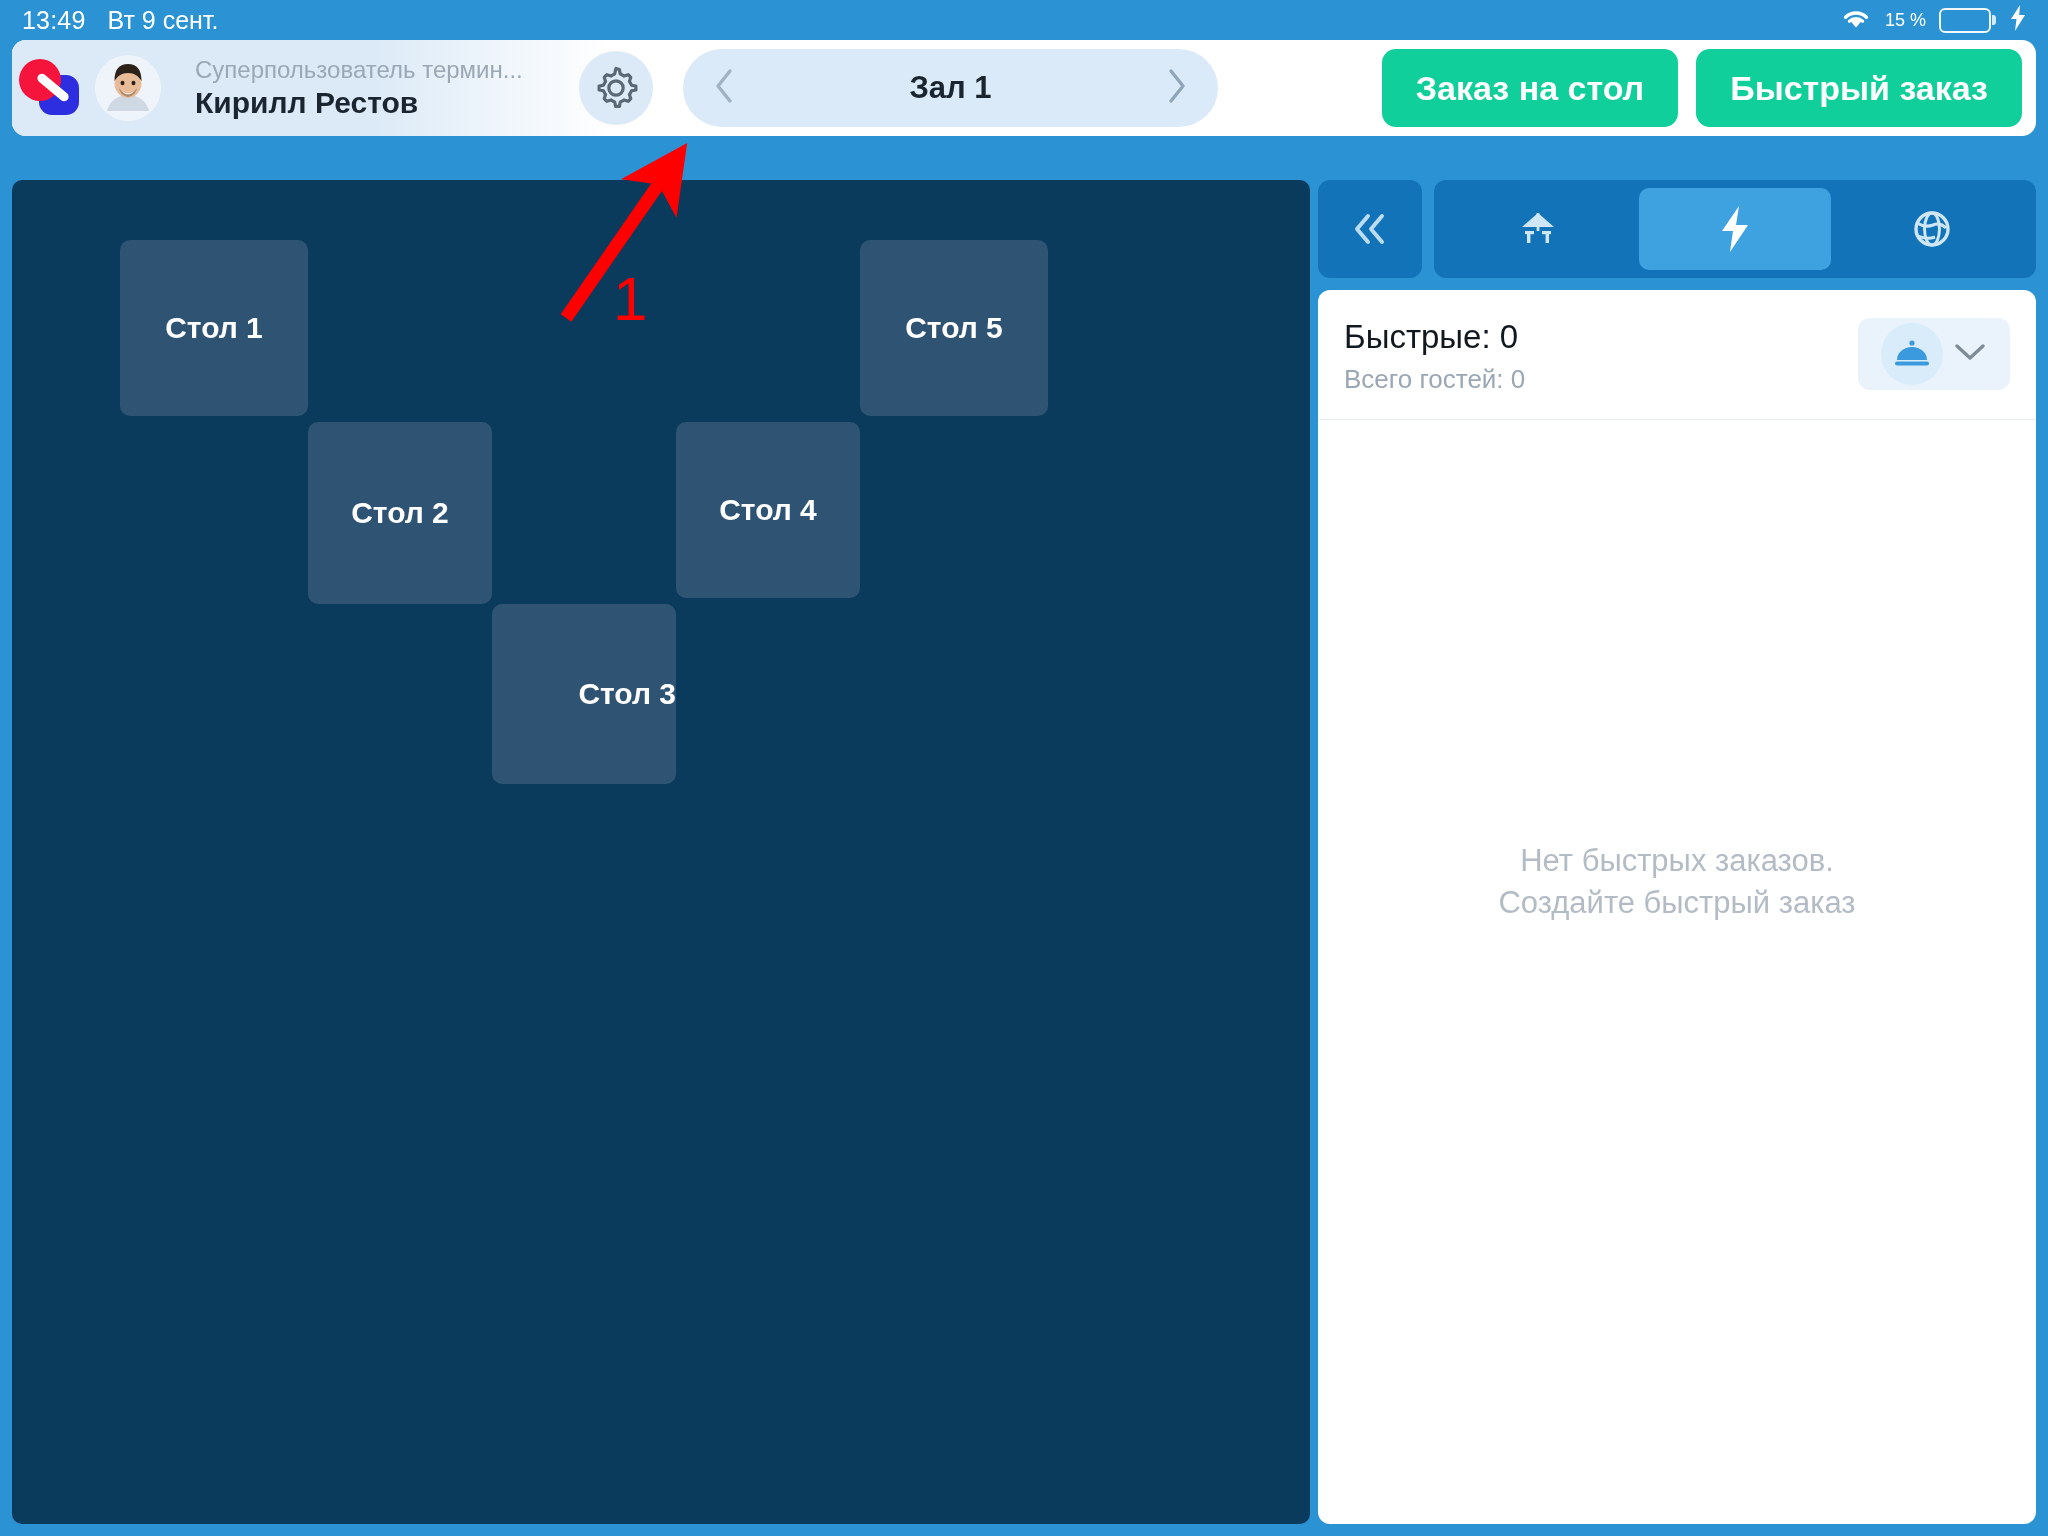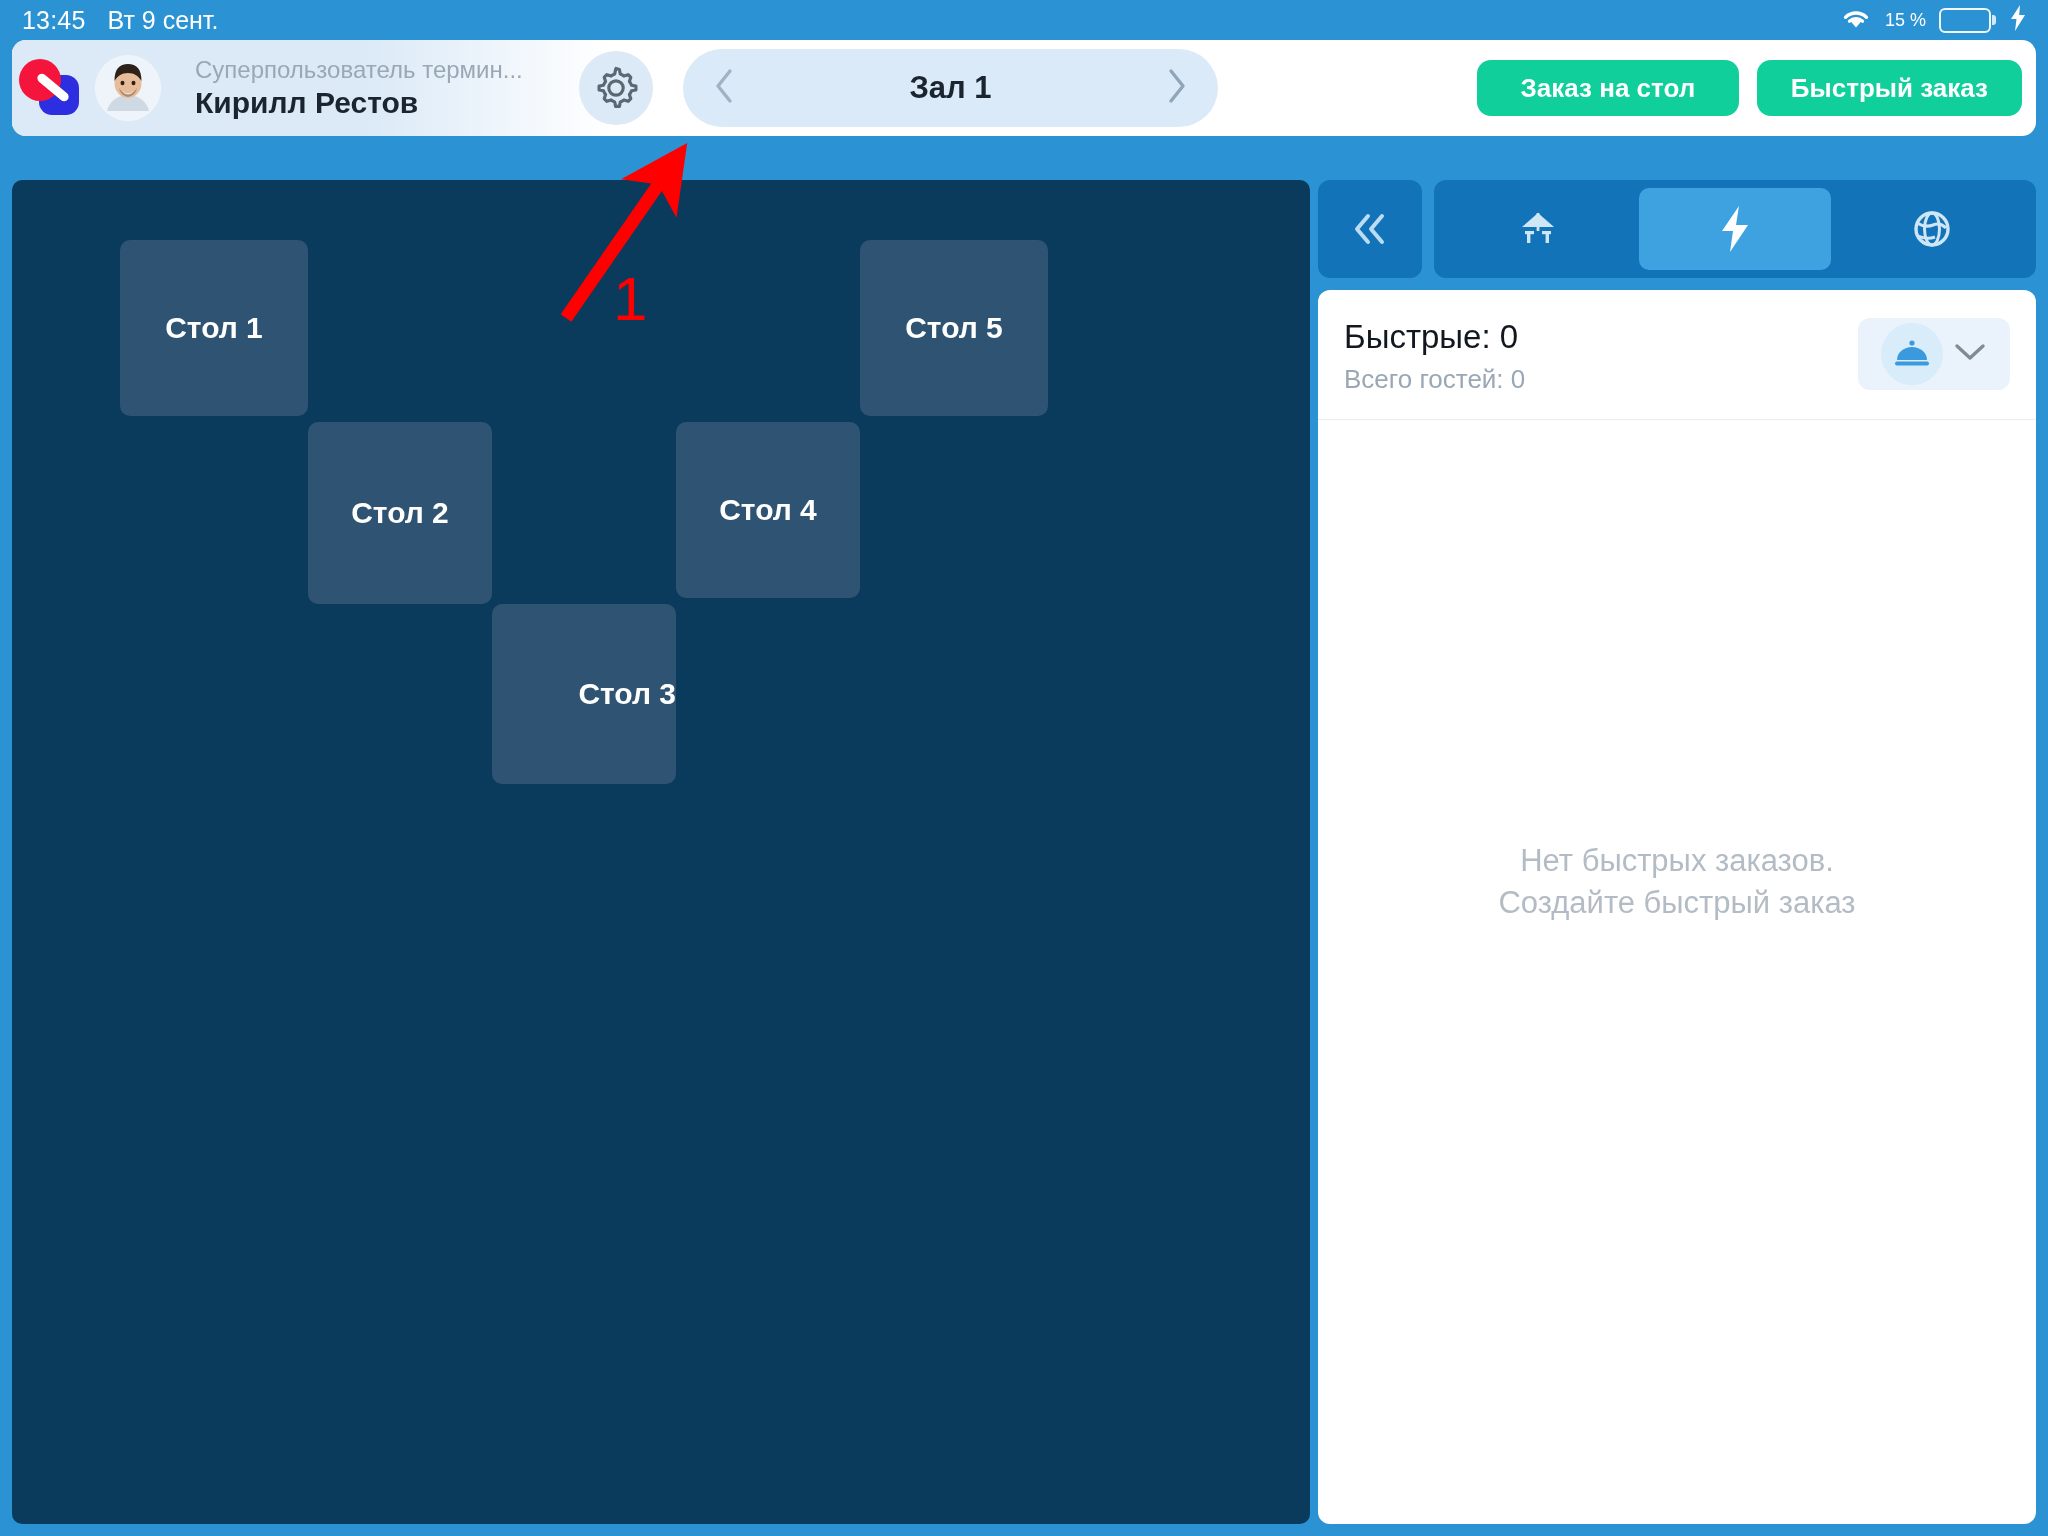--- a/index.html
+++ b/index.html
@@ -78,22 +78,22 @@
   .hall-select {
     position: relative; margin-left: 30px; width: 535px; height: 78px;
     background: #dbeaf8; border-radius: 39px;
     display:flex; align-items:center; justify-content:space-between; padding: 0 30px; flex:none;
   }
   .hall-name { font-size: 31px; font-weight: 700; color:#1b2530; }
   .chev { color:#9fb3c4; }
 
   .hdr-actions { margin-left: auto; display:flex; gap: 18px; padding-right: 14px; }
   .btn-green {
-    height: 56px; border-radius: 14px; background:#10cf9b; color:#ffffff;
-    font-size: 26px; font-weight: 700; display:flex; align-items:center; justify-content:center;
+    height: 78px; border-radius: 14px; background:#10cf9b; color:#ffffff;
+    font-size: 34px; font-weight: 700; display:flex; align-items:center; justify-content:center;
     padding: 0 34px; min-width: 262px; border:none;
     font-family: "Liberation Sans", sans-serif;
   }
 
   
   .floor {
     position:absolute; left: 12px; top: 180px; width: 1298px; height: 1344px;
     background: #0a3a5c; border-radius: 10px; overflow: hidden;
   }
   .table-node {
@@ -152,21 +152,21 @@
     font-family: "Liberation Sans", sans-serif; line-height:1;
   }
 </style>
 </head>
 <body>
 
 <div id="app">
 
   <div class="statusbar">
     <div class="sb-left">
-      <span class="sb-time">13:45</span>
+      <span class="sb-time">13:49</span>
       <span class="sb-date">Вт 9 сент.</span>
     </div>
     <div class="sb-right">
       <span class="wifi-ico">
         <svg width="32" height="24" viewBox="0 0 32 24">
           <path d="M16 21.5 L10.8 15.6 a7.6 7.6 0 0 1 10.4 0 Z" fill="#fff"></path>
           <path d="M5.6 11.2 a15 15 0 0 1 20.8 0" stroke="#fff" stroke-width="3.4" fill="none" stroke-linecap="round"></path>
           <path d="M9.4 15.2 a10 10 0 0 1 13.2 0" stroke="#fff" stroke-width="3.2" fill="none" stroke-linecap="round"></path>
         </svg>
       </span>

